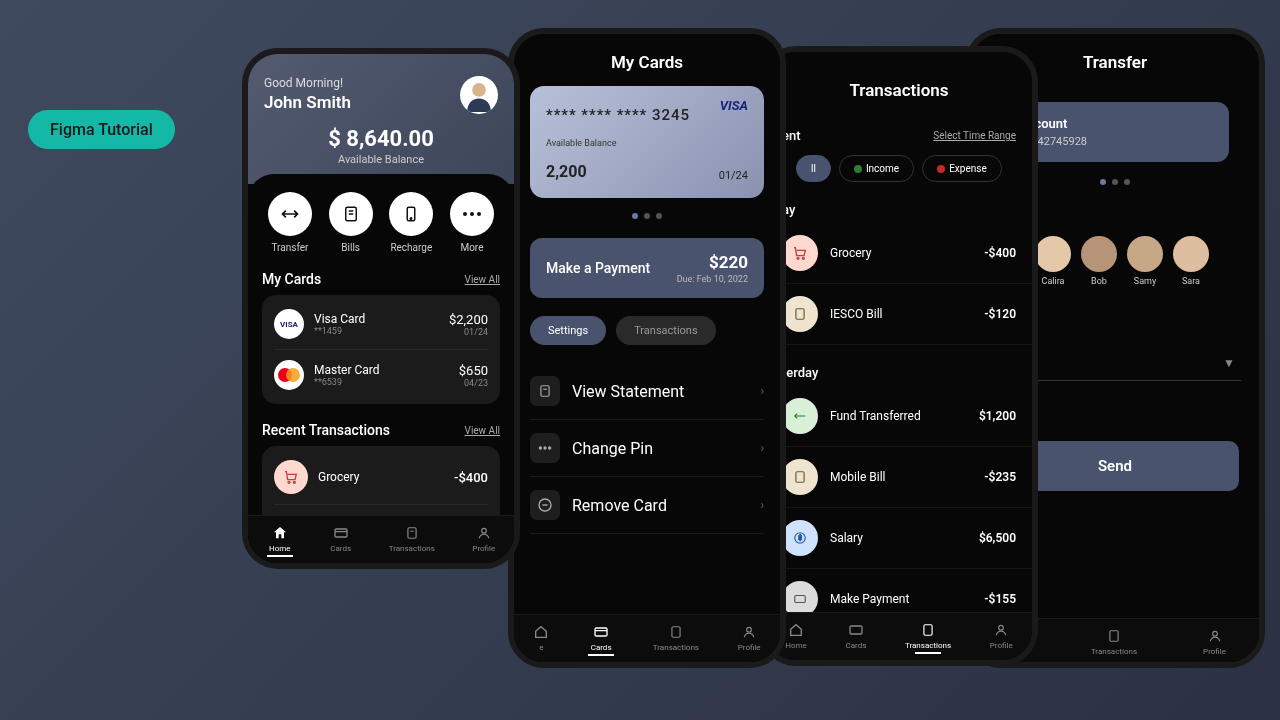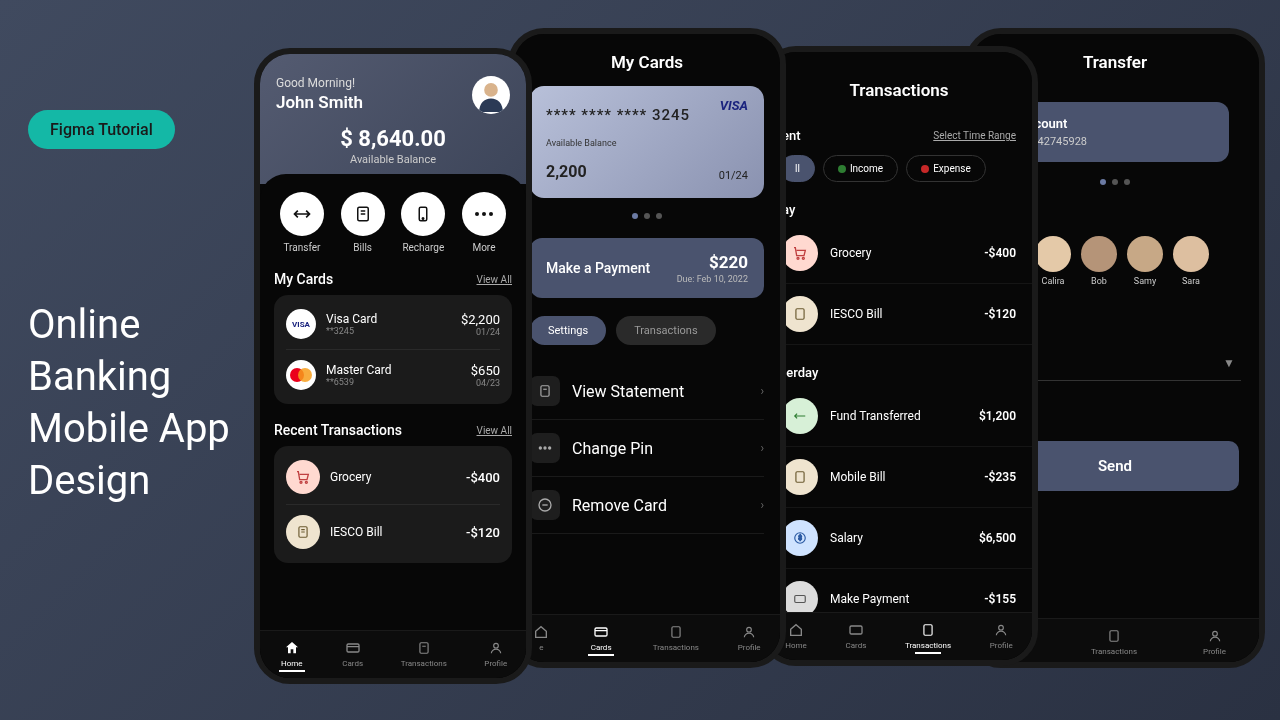--- a/index.html
+++ b/index.html
@@ -5,21 +5,21 @@
 * { margin:0; padding:0; box-sizing:border-box; font-family:-apple-system,BlinkMacSystemFont,"Segoe UI",Roboto,sans-serif; }
 body { width:1280px; height:720px; background:linear-gradient(135deg,#404a5f 0%,#2a3142 100%); position:relative; overflow:hidden; }
 
 .left-panel { position:absolute; left:28px; top:110px; }
 .badge-pill { background:#14b8a6; color:#1a1a1a; padding:10px 22px; border-radius:22px; font-size:16px; font-weight:500; display:inline-block; }
 .title-block { margin-top:150px; color:#fff; font-size:40px; font-weight:400; line-height:1.3; }
 
 .phone { position:absolute; width:278px; height:600px; background:#0a0a0a; border-radius:36px; border:6px solid #1a1a1a; overflow:hidden; font-size:12px; color:#fff; }
 .phone-inner { width:100%; height:100%; background:#070707; position:relative; }
 
-#phone1 { left:254px; top:48px; z-index:4; height:636px; }
+#phone1 { left:242px; top:48px; z-index:4; height:521px; }
 #phone2 { left:508px; top:28px; z-index:3; height:640px; }
 #phone3 { left:760px; top:46px; z-index:2; height:620px; }
 #phone4 { left:965px; top:28px; z-index:1; height:640px; width:300px; }
 
 
 .p1-top { background:linear-gradient(135deg,#545b71 0%,#3d4559 100%); padding:22px 16px 18px; }
 .p1-greeting { font-size:12px; color:#ddd; }
 .p1-name { font-size:17px; font-weight:600; margin-top:2px; }
 .p1-avatar { position:absolute; right:16px; top:22px; width:38px; height:38px; border-radius:19px; background:#fff; display:flex; align-items:center; justify-content:center; overflow:hidden; }
 .p1-avatar svg { width:34px; height:34px; }
@@ -75,21 +75,21 @@
 .p2-li { display:flex; align-items:center; padding:13px 0; border-bottom:1px solid #1a1a1a; }
 .p2-li-ico { width:30px; height:30px; border-radius:7px; background:#1e1e1e; display:flex; align-items:center; justify-content:center; }
 .p2-li-txt { flex:1; margin-left:12px; font-size:16px; }
 .p2-chev { color:#666; font-size:12px; }
 
 
 .p3-title { text-align:center; font-size:17px; font-weight:600; padding-top:28px; }
 .p3-top { display:flex; justify-content:space-between; align-items:center; padding:0 16px; margin-top:28px; }
 .p3-top-lbl { font-size:13px; font-weight:500; }
 .p3-time { font-size:10px; color:#aaa; text-decoration:underline; }
-.p3-chips { display:flex; gap:8px; margin:12px 14px 0; }
+.p3-chips { display:flex; gap:8px; margin:12px 14px 0;padding-left:16px; }
 .p3-chip { padding:7px 14px; border-radius:16px; font-size:10px; border:1px solid #333; display:flex; align-items:center; gap:4px; }
 .p3-chip .arr { width:8px; height:8px; border-radius:4px; }
 .p3-chip.income .arr { background:#2e7d32; }
 .p3-chip.expense .arr { background:#c62828; }
 .p3-daylbl { margin:20px 16px 0; font-size:13px; font-weight:500; }
 .p3-txlist { margin-top:6px; }
 .p3-tx { display:flex; align-items:center; padding:12px 16px; border-bottom:1px solid #151515; }
 .p3-tx-ico { width:36px; height:36px; border-radius:18px; display:flex; align-items:center; justify-content:center; }
 .p3-tx-txt { flex:1; margin-left:12px; font-size:12px; }
 .p3-tx-amt { font-size:12px; font-weight:600; }
@@ -109,26 +109,20 @@
 .mc-circles { position:relative; width:22px; height:14px; }
 .mc-c { position:absolute; width:14px; height:14px; border-radius:7px; }
 .mc-red { background:#eb001b; left:0; }
 .mc-yel { background:#f79e1b; right:0; opacity:0.85; }
 </style>
 </head>
 <body>
 
 <div class="left-panel">
   <div class="badge-pill">Figma Tutorial</div>
-  <div class="title-block">
-    <div>Online</div>
-    <div>Banking</div>
-    <div>Mobile App</div>
-    <div>Design</div>
-  </div>
 </div>
 
 <div class="phone" id="phone1">
 <div class="phone-inner">
   <div class="p1-top">
     <div class="p1-greeting">Good Morning!</div>
     <div class="p1-name">John Smith</div>
     <div class="p1-avatar">
       <svg viewBox="0 0 40 40">
             <circle cx="20" cy="14" r="8" fill="#d9b38c"></circle>
@@ -181,21 +175,21 @@
 
     <div class="p1-sec">
       <div class="p1-sec-title">My Cards</div>
       <div class="p1-viewall">View All</div>
     </div>
     <div class="p1-cardbox">
       <div class="p1-card-row">
         <div class="p1-card-ico">VISA</div>
         <div class="p1-card-mid">
               <div class="p1-card-name">Visa Card</div>
-              <div class="p1-card-num">**3245</div>
+              <div class="p1-card-num">**1459</div>
             </div>
         <div class="p1-card-right">
               <div class="p1-card-amt">$2,200</div>
               <div class="p1-card-date">01/24</div>
             </div>
       </div>
       <div class="p1-card-row">
         <div class="p1-card-ico">
               <div class="mc-circles">
                 <div class="mc-c mc-red"></div>

